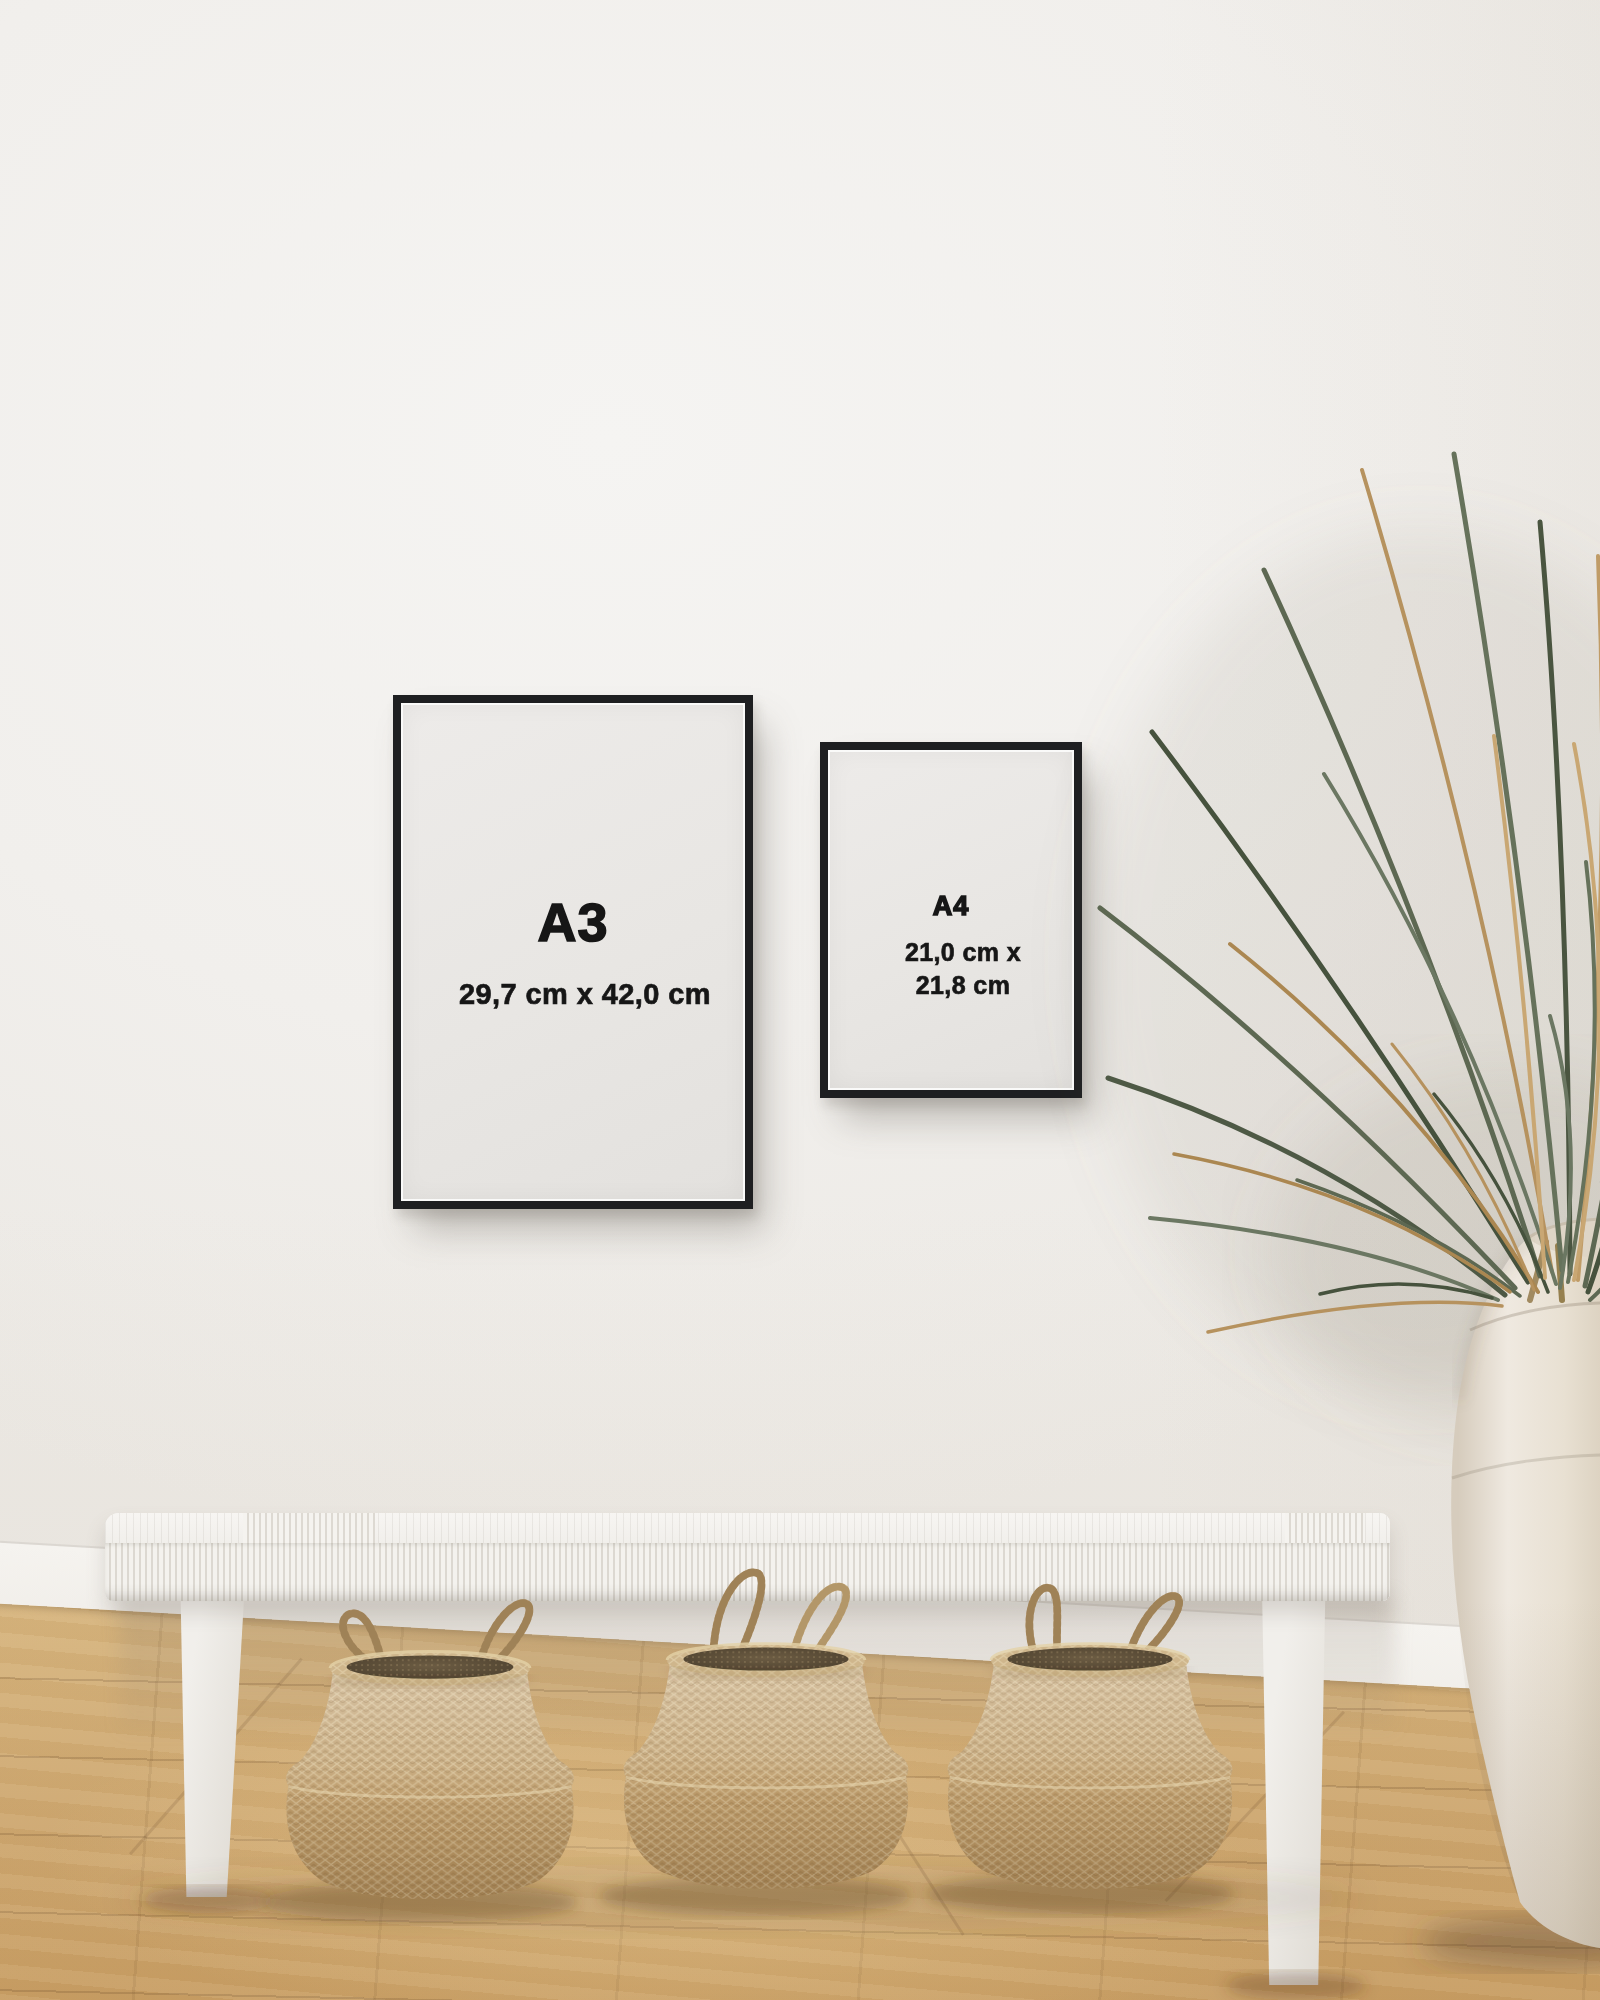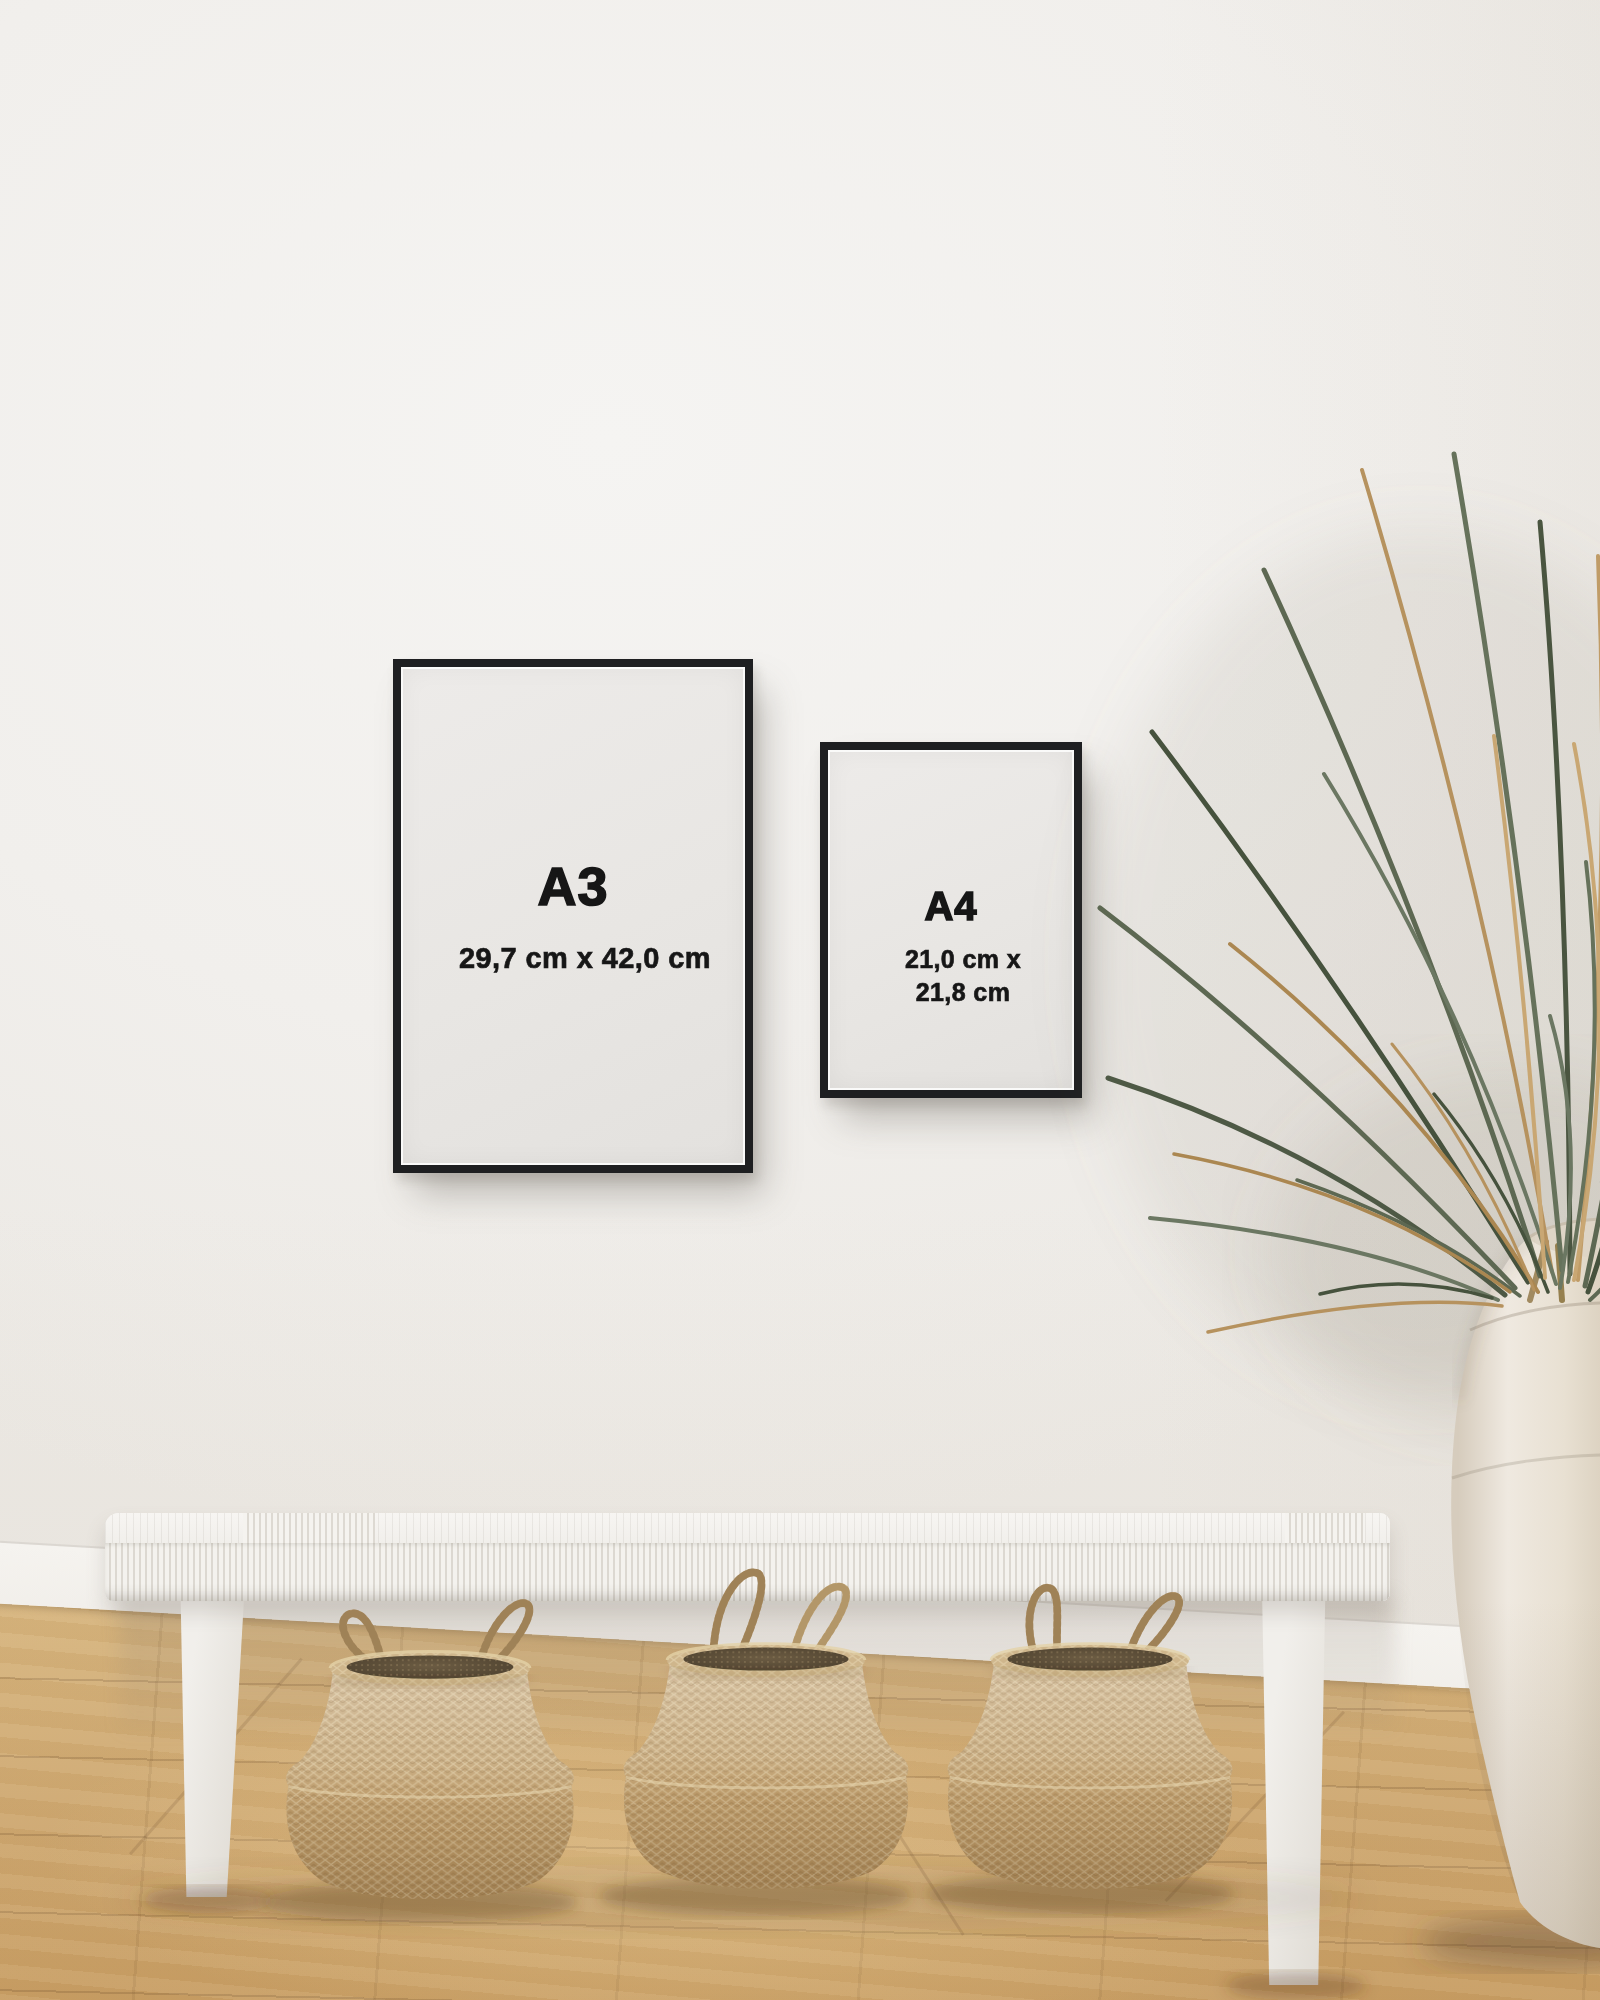--- a/index.html
+++ b/index.html
@@ -18,25 +18,25 @@
     background:linear-gradient(to bottom, rgba(255,255,255,0) 60%, rgba(214,200,182,0.14) 92%),
                linear-gradient(to right, rgba(255,255,255,0) 72%, rgba(190,178,160,0.10) 100%);}
   
   .frame{position:absolute;background:#1e1f21;padding:10px;
     box-shadow:16px 26px 34px -6px rgba(95,88,80,0.35), 4px 8px 10px rgba(95,88,80,0.18);}
   .frame .paper{width:100%;height:100%;
     background:linear-gradient(155deg,#edebe9 0%,#e8e6e3 55%,#e3e1de 100%);
     box-shadow:0 0 0 2px #fafaf9, inset 0 0 24px rgba(0,0,0,0.045);
     display:flex;flex-direction:column;align-items:center;justify-content:center;
     text-align:center;color:#161616;}
-  .frame-a3{left:393px;top:659px;width:360px;height:514px;}
+  .frame-a3{left:393px;top:695px;width:360px;height:514px;}
   .frame-a4{left:820px;top:742px;width:262px;height:356px;}
   .frame-label{font-weight:700;letter-spacing:1px;-webkit-text-stroke:1.6px #161616;}
   .frame-a3 .frame-label{font-size:54px;margin-bottom:22px;}
-  .frame-a4 .frame-label{font-size:40px;margin-bottom:14px;text-align:center;}
+  .frame-a4 .frame-label{font-size:27px;margin-bottom:14px;text-align:center;}
   .frame-size{font-weight:700;letter-spacing:0.4px;-webkit-text-stroke:0.7px #1b1b1b;line-height:1.32;}
   .frame-a3 .frame-size{font-size:29px;}
   .frame-a4 .frame-size{font-size:25px;}
   .frame-size span{display:block;margin-left:24px;}
   .frame-size span:empty{display:none;}
   .frame-a4 .paper{padding-top:52px;}
   
   .scale{position:absolute;left:168px;top:1398px;width:1183px;height:104px;}
   .scale-label{position:absolute;left:50%;top:0;transform:translateX(-50%);
     font-size:56px;font-weight:700;color:#1d1d1c;letter-spacing:3px;-webkit-text-stroke:0.6px #1d1d1c;}

